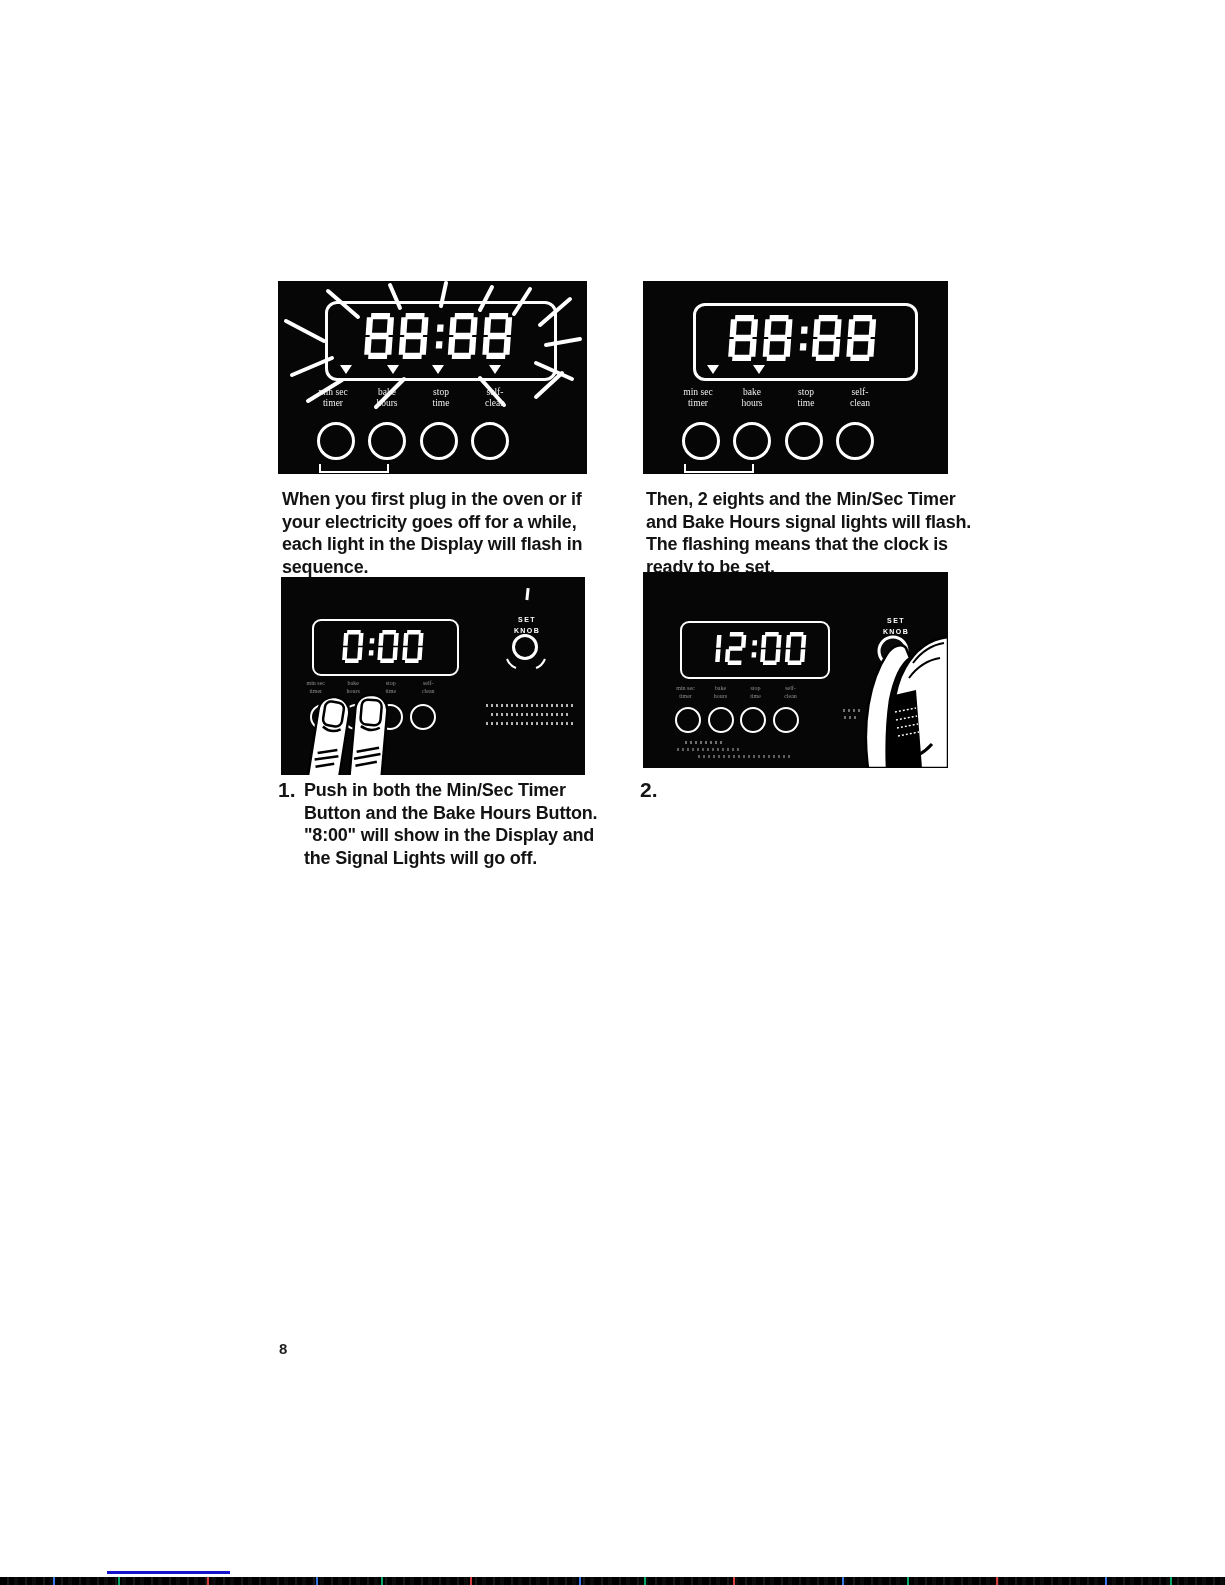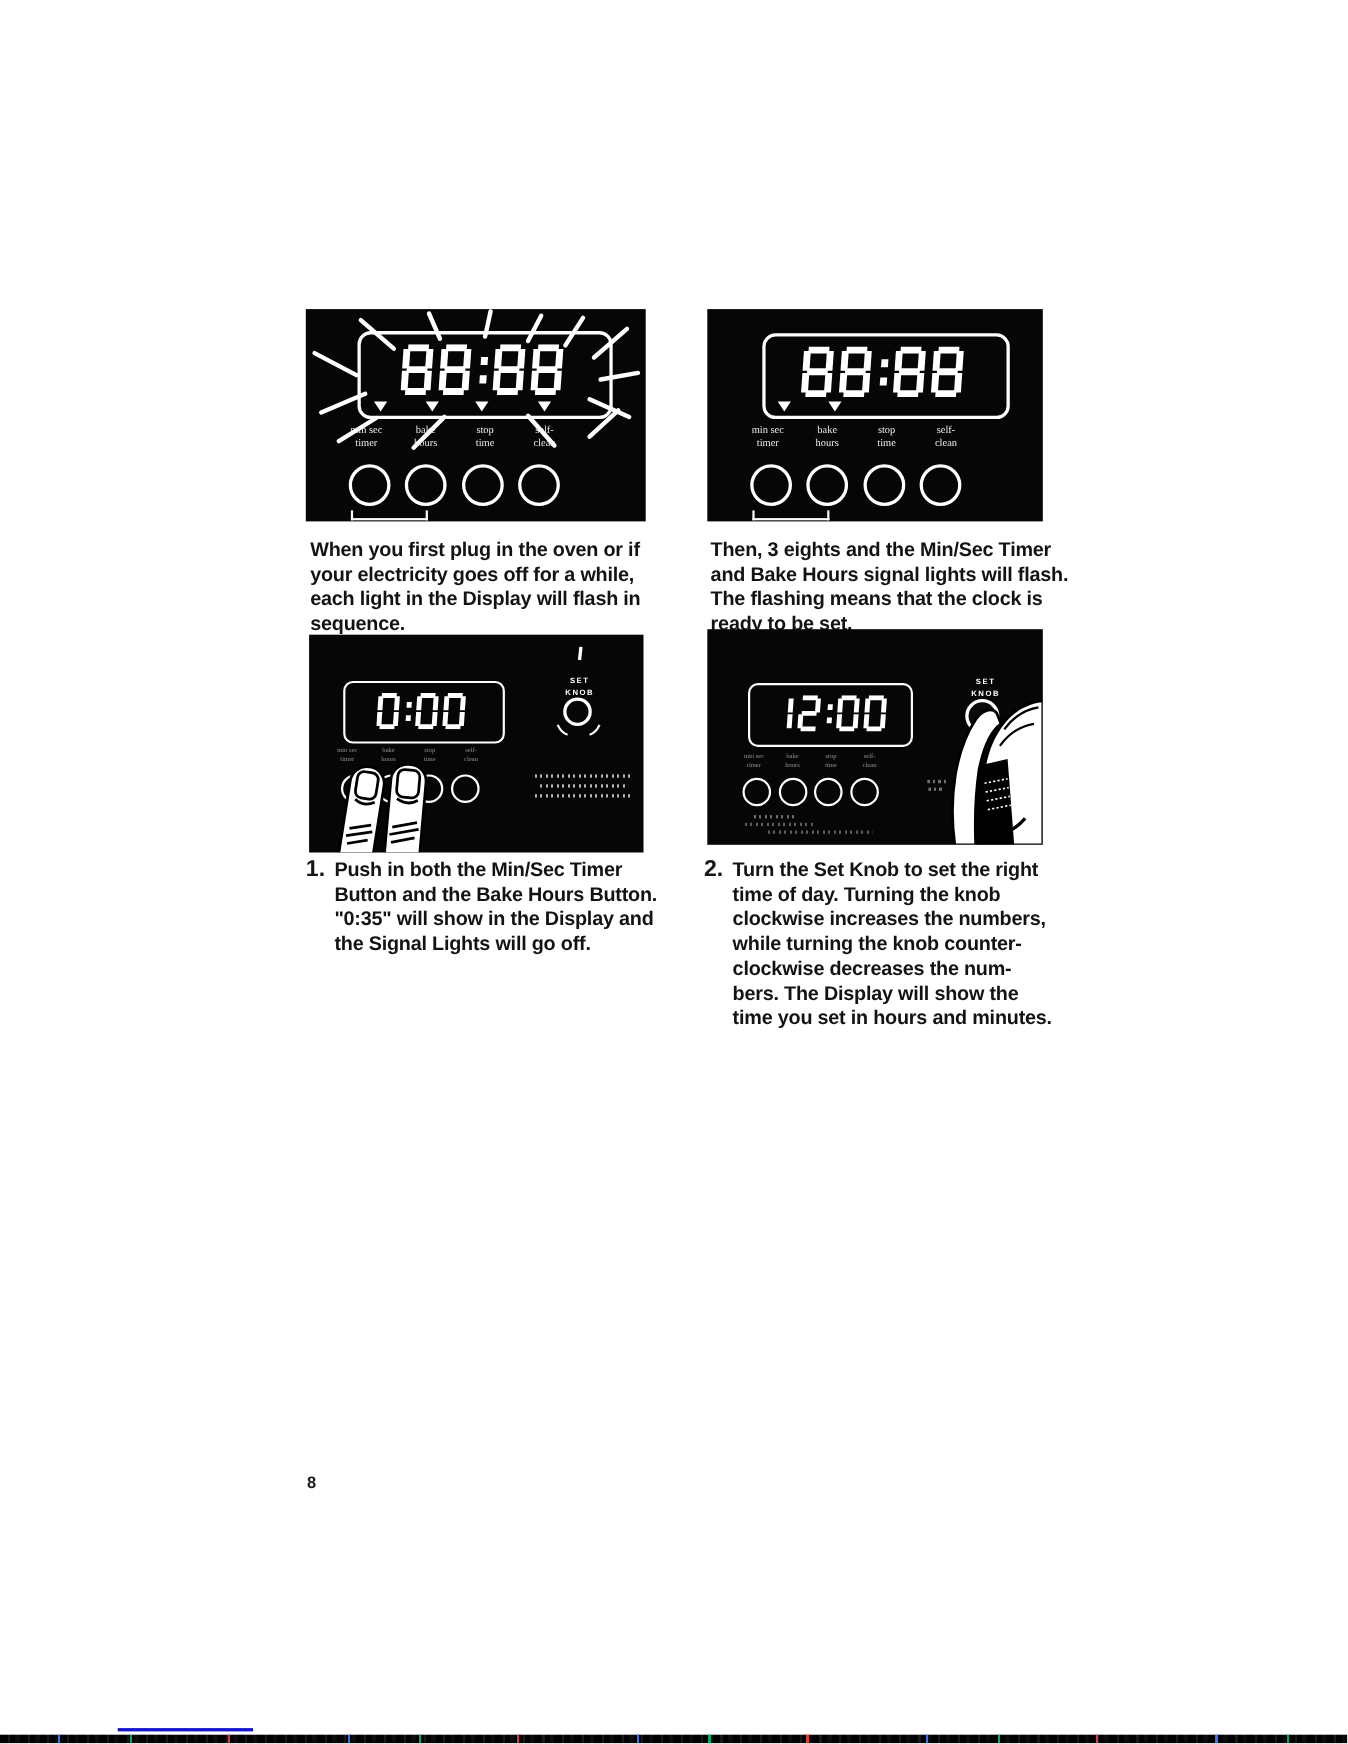--- a/index.html
+++ b/index.html
@@ -216,21 +216,21 @@
         <span class="circle-btn"></span>
         <span class="circle-btn"></span>
       </div>
     <div class="bracket"></div>
   </section>
 
   <p class="cap cap1">When you first plug in the oven or if
 your electricity goes off for a while,
 each light in the Display will flash in
 sequence.</p>
-  <p class="cap cap2">Then, 3 eights and the Min/Sec Timer
+  <p class="cap cap2">Then, 2 eights and the Min/Sec Timer
 and Bake Hours signal lights will flash.
 The flashing means that the clock is
 ready to be set.</p>
 
   <section class="panel p3 small">
     <div class="display">
       <span class="digits">
           <svg viewBox="-3 0 115 44" height="33" style="display:block" fill="#fff">
             <g transform="skewX(-4)">
               <rect x="4" y="0" width="18" height="6"></rect>
@@ -370,30 +370,23 @@
       <line x1="62" y1="110" x2="83" y2="106" stroke="#fff" stroke-width="1.5" stroke-dasharray="2,2"></line>
       <path d="M96,118 Q80,136 60,132" fill="none" stroke="#000" stroke-width="3"></path>
       <polygon points="64,124 52,132 66,139" fill="#000"></polygon>
     </svg>
   </section>
 
   <div class="step s1">
     <span class="step-num">1.</span>
     <p class="step-text">Push in both the Min/Sec Timer
 Button and the Bake Hours Button.
-"0:35" will show in the Display and
+"8:00" will show in the Display and
 the Signal Lights will go off.</p>
   </div>
   <div class="step s2">
     <span class="step-num">2.</span>
-    <p class="step-text">Turn the Set Knob to set the right
-time of day. Turning the knob
-clockwise increases the numbers,
-while turning the knob counter-
-clockwise decreases the num-
-bers. The Display will show the
-time you set in hours and minutes.</p>
   </div>
 
   <div class="pagenum">8</div>
   <div class="blue-line"></div>
   <div class="noise-bar"></div>
 </div>
 
 </body></html>

